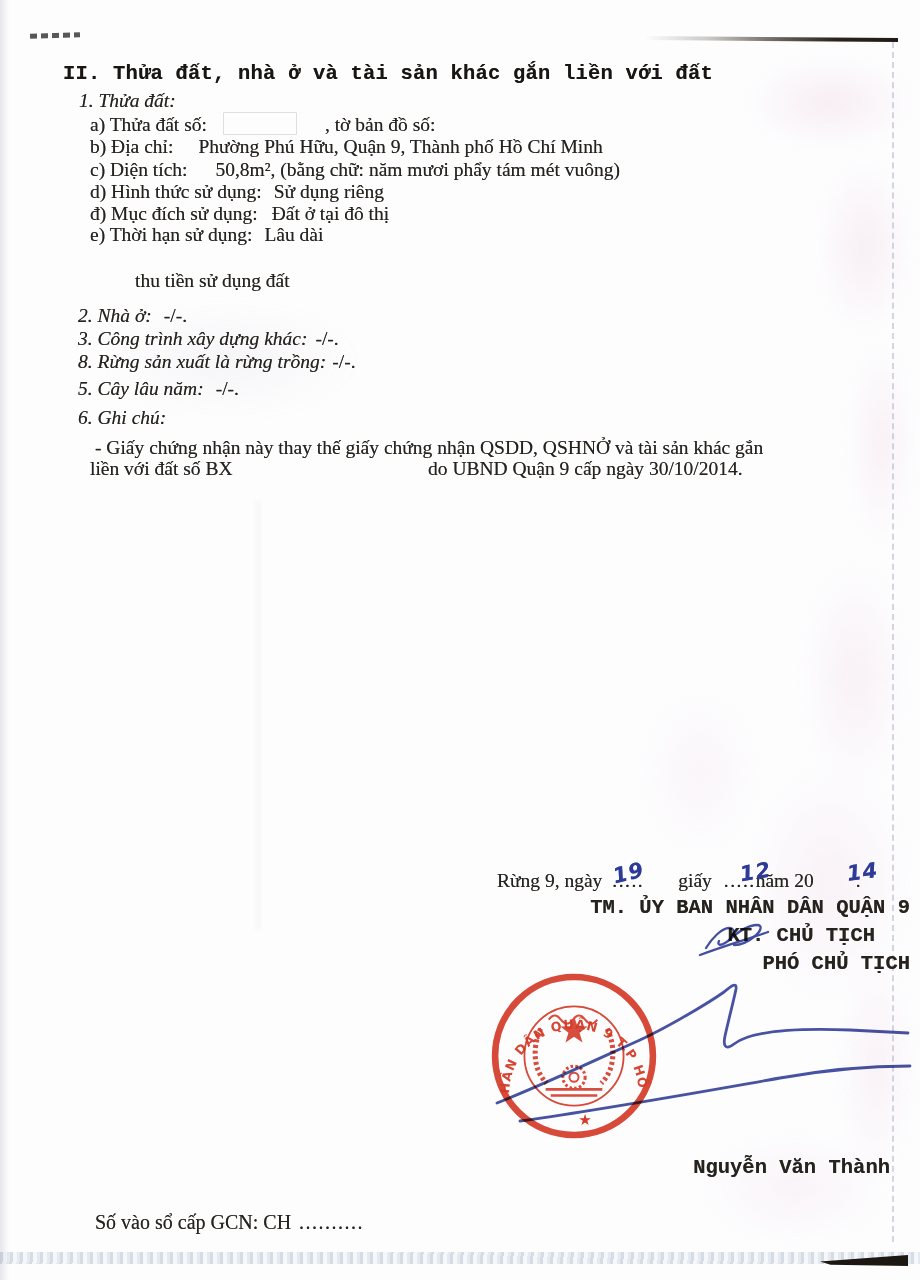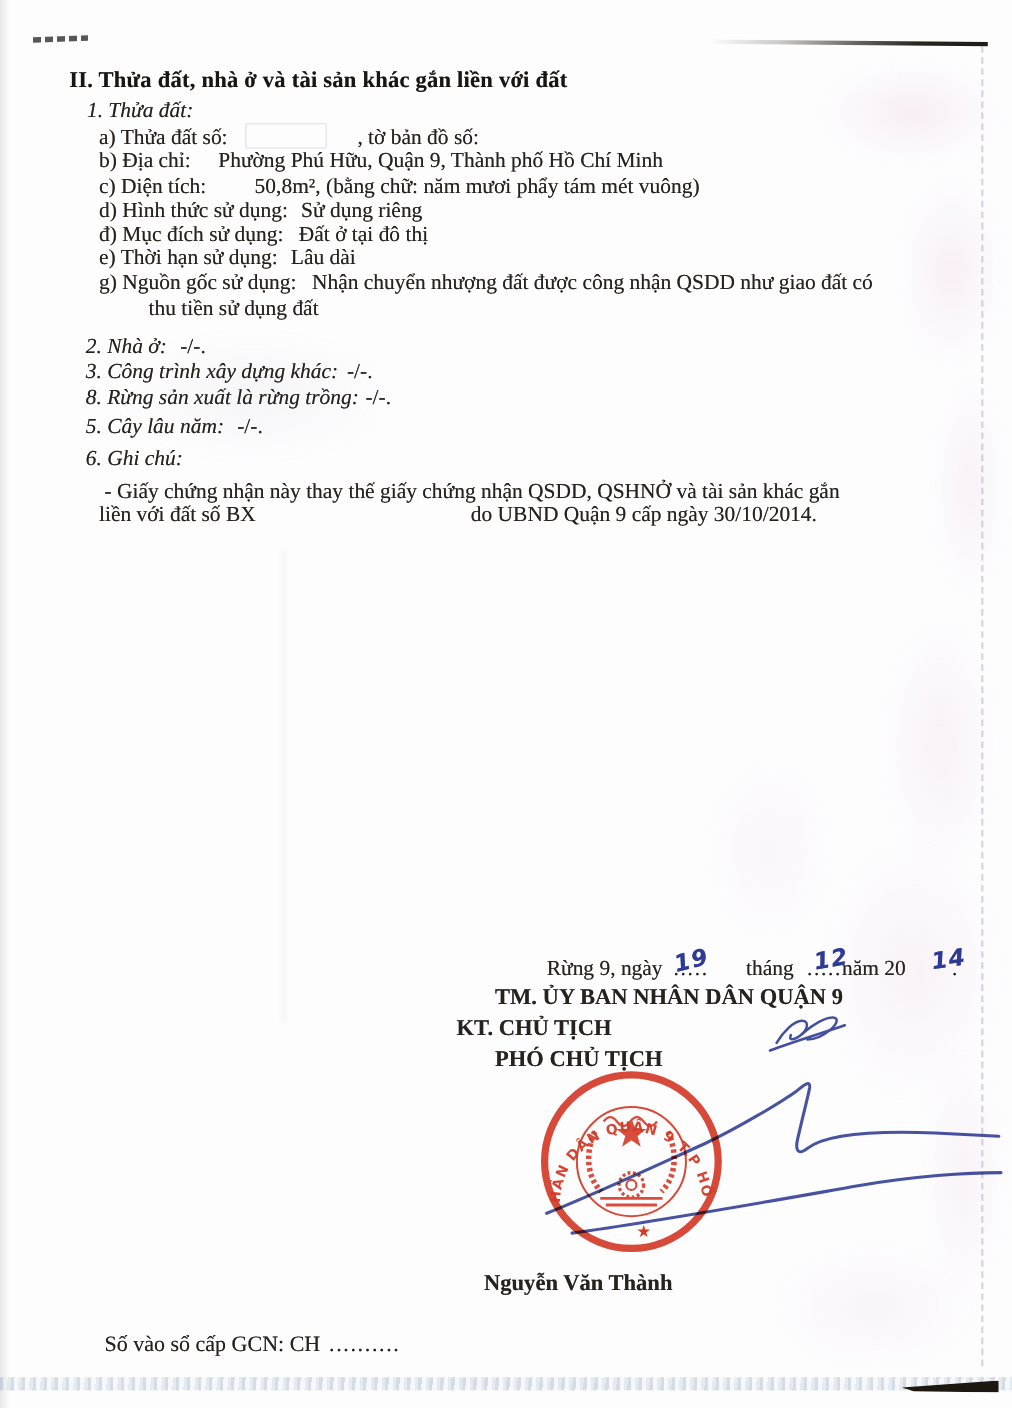--- a/index.html
+++ b/index.html
@@ -25,25 +25,25 @@
     border-left:2px dashed rgba(130,135,170,.33);}
   .mid-streak{position:absolute;left:256px;top:500px;width:4px;height:430px;
     background:rgba(150,150,158,.09);filter:blur(2px);}
   .bottom-band{position:absolute;left:0;top:1252px;width:100%;height:12px;filter:blur(.4px);
     background:repeating-linear-gradient(93deg,rgba(125,145,168,.30) 0 3px,rgba(205,218,228,.16) 3px 7px,rgba(155,175,198,.24) 7px 10px);}
   .bottom-wedge{position:absolute;left:820px;top:1255px;width:88px;height:11px;background:#1c1711;
     clip-path:polygon(0 58%,100% 0,100% 100%,12% 88%);}
   
   .line{position:absolute;font-size:19.5px;line-height:23px;white-space:nowrap;
     text-shadow:0 0 .5px rgba(30,28,25,.6);}
-  .b{font-weight:bold;}
+  .b{font-weight:bold;font-family:Liberation Mono, monospace;}
   .bi{font-weight:normal;font-style:italic;}
   .title{font-size:20.5px;letter-spacing:.2px;color:#181512;}
   .val{margin-left:12px;}
-  .center{text-align:left;white-space:nowrap;}
+  .center{text-align:right;white-space:nowrap;}
   .empty-box{display:inline-block;width:72px;height:21px;margin-left:16px;vertical-align:-4px;
     border:1px solid rgba(185,185,198,.45);border-radius:1px;}
   .dots{letter-spacing:1.5px;}
   
   .hw{position:absolute;font-family:"DejaVu Sans",sans-serif;font-style:italic;font-weight:600;
     color:#2e3b96;font-size:21px;letter-spacing:1px;
     text-shadow:0 0 .6px rgba(46,59,150,.7);}
   
   .seal{position:absolute;left:488px;top:970px;width:172px;height:172px;
     mix-blend-mode:multiply;filter:blur(.3px);}
@@ -78,38 +78,35 @@
 
   <div class="line" style="left:90px;top:112px">
     <span>a) Thửa đất số:</span><span class="empty-box"></span><span style="margin-left:28px">, tờ bản đồ số:</span>
   </div>
 
   <div class="line" style="left:90px;top:135px">
     <span>b) Địa chỉ:</span><span class="val" style="margin-left:25px">Phường Phú Hữu, Quận 9, Thành phố Hồ Chí Minh</span>
   </div>
 
   <div class="line" style="left:90px;top:158px">
-    <span>c) Diện tích:</span><span class="val" style="margin-left:44px">50,8m², (bằng chữ: năm mươi phẩy tám mét vuông)</span>
+    <span>c) Diện tích:</span><span class="val" style="margin-left:28px">50,8m², (bằng chữ: năm mươi phẩy tám mét vuông)</span>
   </div>
 
   <div class="line" style="left:90px;top:180px">
     <span>d) Hình thức sử dụng:</span><span class="val" style="">Sử dụng riêng</span>
   </div>
 
   <div class="line" style="left:90px;top:202px">
     <span>đ) Mục đích sử dụng:</span><span class="val" style="margin-left:14px">Đất ở tại đô thị</span>
   </div>
 
   <div class="line" style="left:90px;top:223px">
     <span>e) Thời hạn sử dụng:</span><span class="val" style="">Lâu dài</span>
   </div>
 
-  <div class="line" style="left:90px;top:246px">
-    <span>g) Nguồn gốc sử dụng:</span><span class="val" style="margin-left:14px">Nhận chuyển nhượng đất được công nhận QSDD như giao đất có</span>
-  </div>
   <div class="line" style="left:135px;top:269px">thu tiền sử dụng đất</div>
 
   <div class="line" style="left:78px;top:304px">
     <span class="bi">2. Nhà ở:</span><span class="val">-/-.</span>
   </div>
   <div class="line" style="left:78px;top:327px">
     <span class="bi">3. Công trình xây dựng khác:</span><span class="val" style="margin-left:8px">-/-.</span>
   </div>
   <div class="line" style="left:78px;top:350px">
     <span class="bi">8. Rừng sản xuất là rừng trồng:</span><span class="val" style="margin-left:6px">-/-.</span>
@@ -117,21 +114,21 @@
   <div class="line" style="left:78px;top:377px">
     <span class="bi">5. Cây lâu năm:</span><span class="val">-/-.</span>
   </div>
   <div class="line bi" style="left:78px;top:406px">6. Ghi chú:</div>
 
   <div class="line" style="left:95px;top:436px">- Giấy chứng nhận này thay thế giấy chứng nhận QSDD, QSHNỞ và tài sản khác gắn</div>
   <div class="line" style="left:90px;top:457px">liền với đất số BX</div>
   <div class="line" style="left:428px;top:457px">do UBND Quận 9 cấp ngày 30/10/2014.</div>
 
   <div class="line" style="left:497px;top:869px">
-    <span>Rừng 9, ngày</span><span class="dots" style="margin-left:10px">.....</span><span style="margin-left:34px">tháng</span><span class="dots" style="margin-left:12px">.....</span><span style="">năm 20</span><span style="margin-left:42px">.</span>
+    <span>Rừng 9, ngày</span><span class="dots" style="margin-left:10px">.....</span><span style="margin-left:34px">giấy</span><span class="dots" style="margin-left:12px">.....</span><span style="">năm 20</span><span style="margin-left:42px">.</span>
     <span class="hw" style="left:116px;top:-7px;transform:rotate(-14deg)">19</span>
     <span class="hw" style="left:243px;top:-8px;transform:rotate(-10deg)">12</span>
     <span class="hw" style="left:350px;top:-8px;transform:rotate(-8deg)">14</span>
   </div>
 
   <div class="line b center" style="left:450px;top:896px;width:460px;font-size:20.5px">TM. ỦY BAN NHÂN DÂN QUẬN 9</div>
   <div class="line b center" style="left:415px;top:924px;width:460px;font-size:20.5px">KT. CHỦ TỊCH</div>
   <div class="line b center" style="left:450px;top:952px;width:460px;font-size:20.5px">PHÓ CHỦ TỊCH</div>
 
   <svg class="paraph" viewBox="0 0 78 46">

